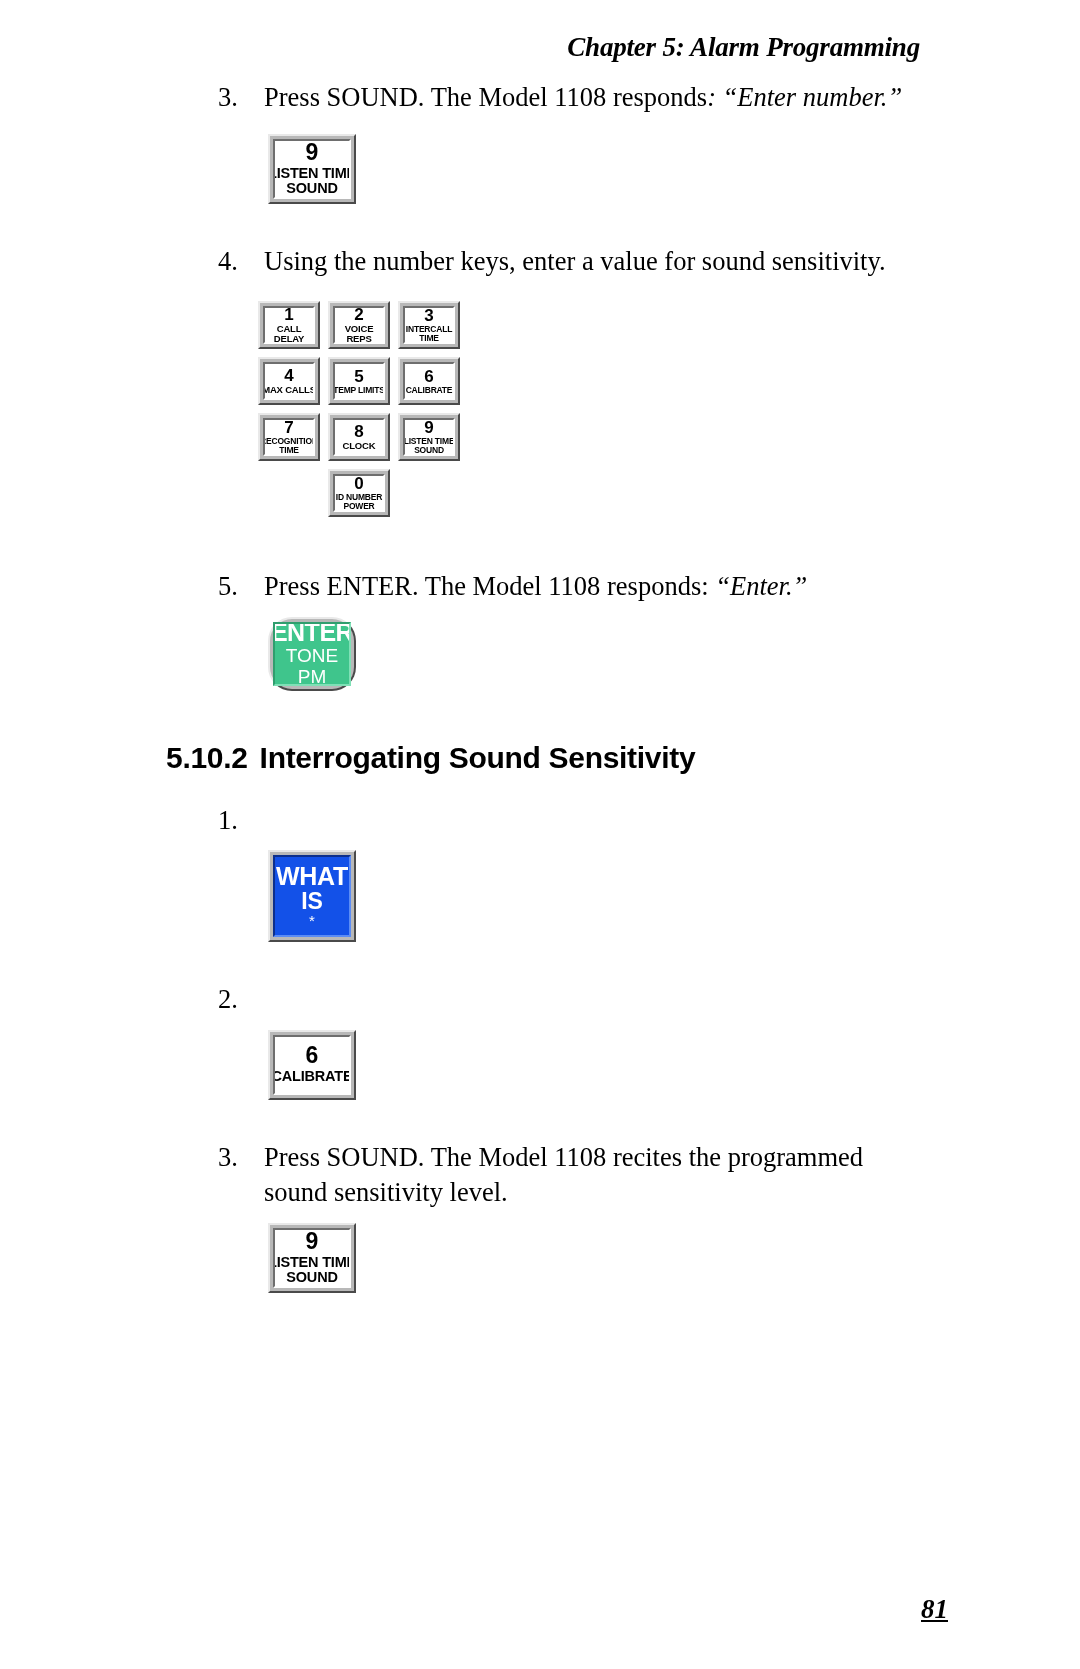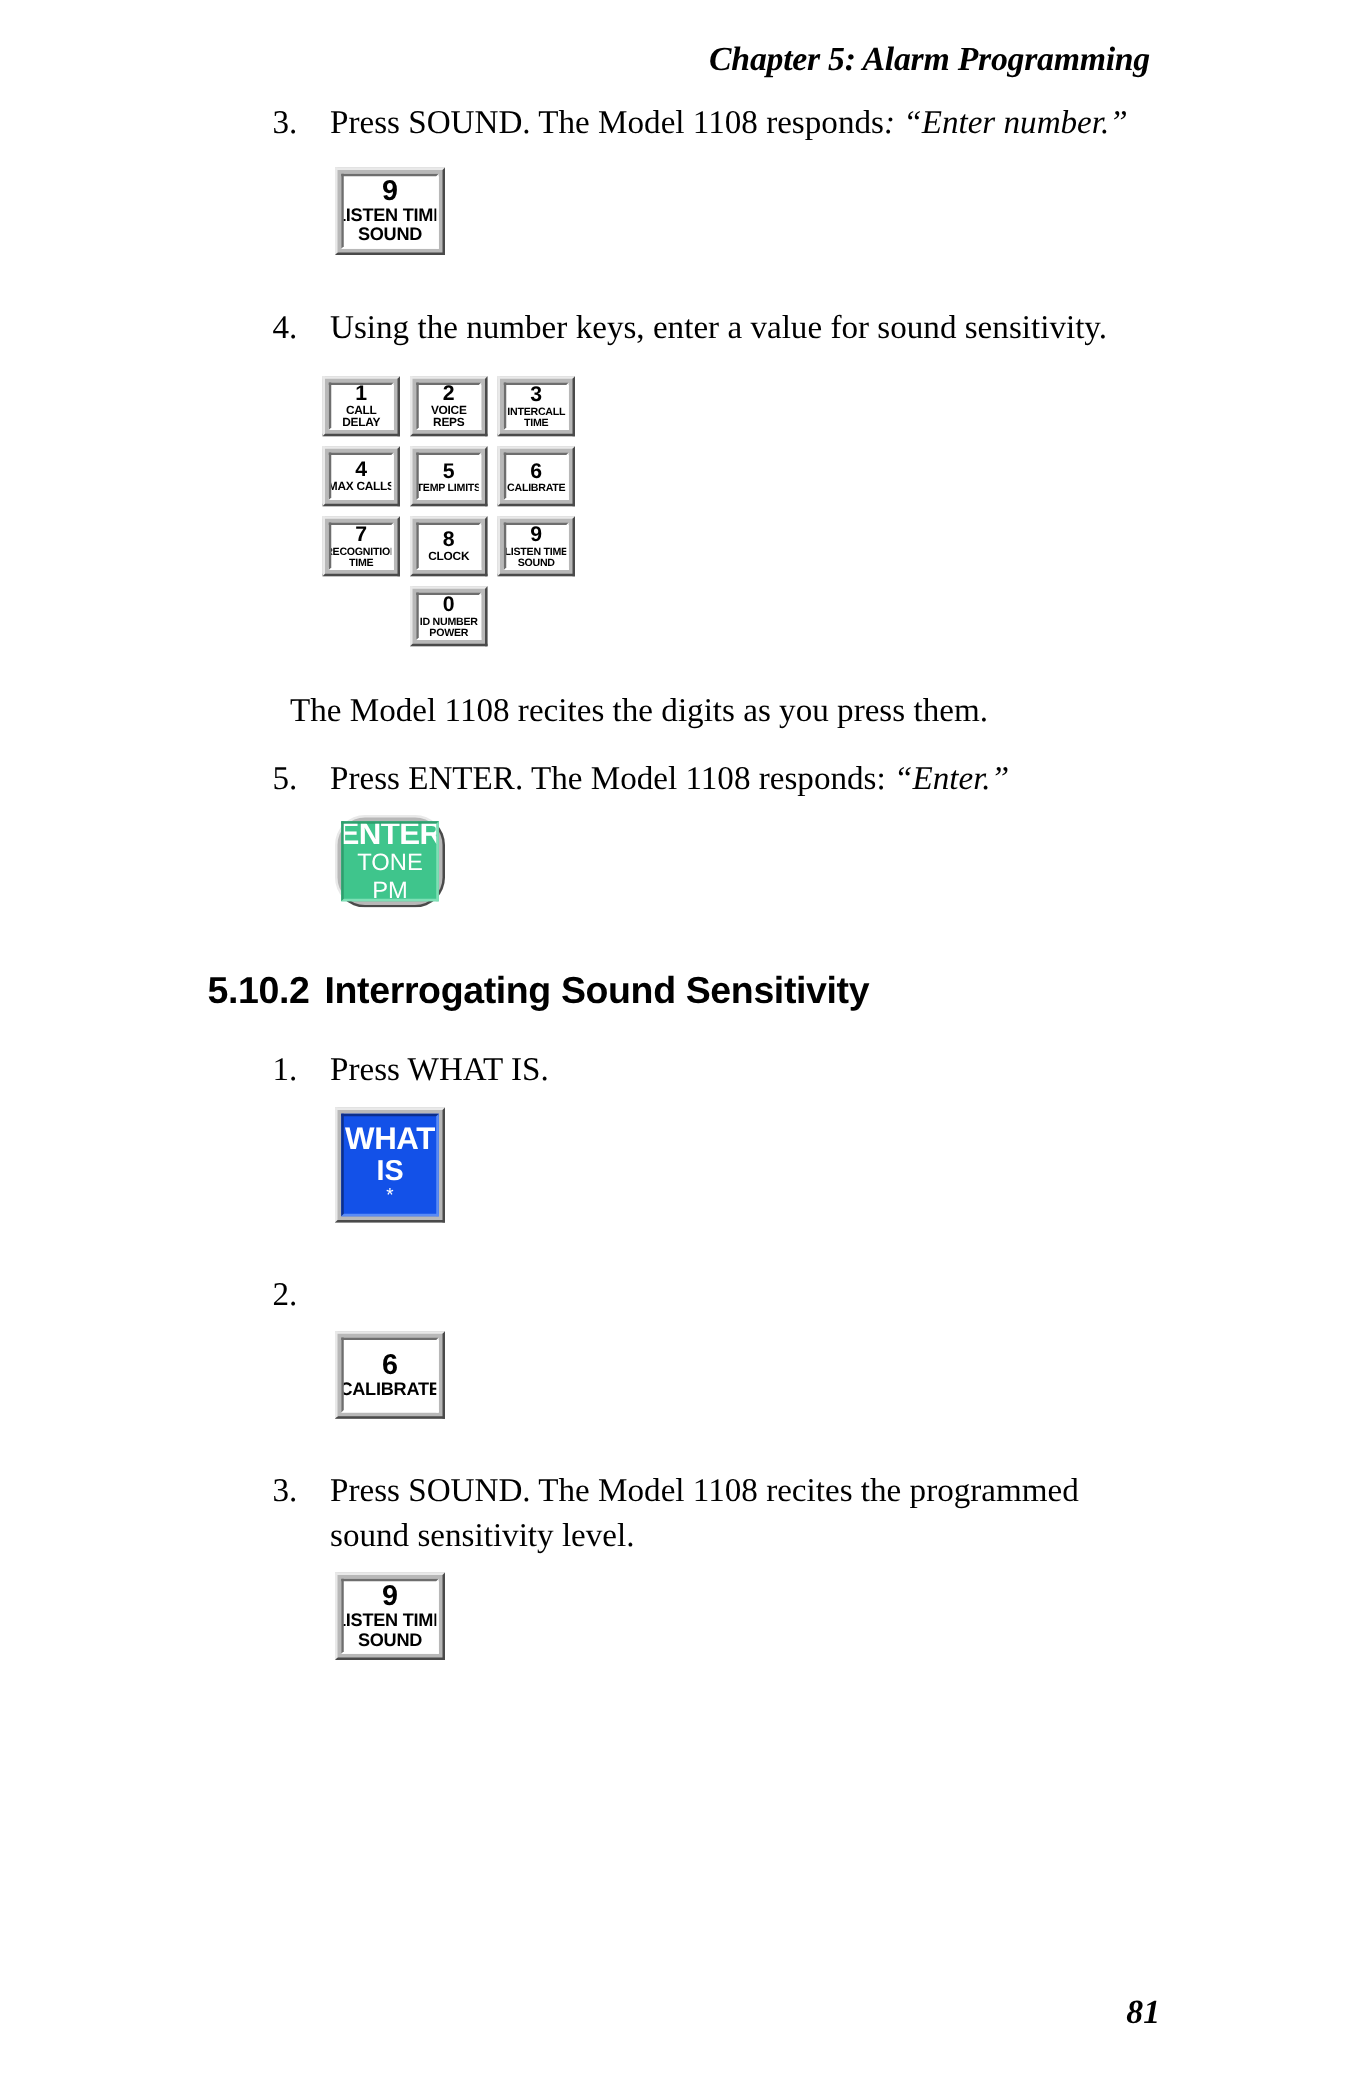--- a/index.html
+++ b/index.html
@@ -194,25 +194,26 @@
     gap: 8px;
   }
   .keypad-row.zero {
     margin-left: 70px;
   }
 
   
   .page-number {
     position: absolute;
     bottom: 44px;
-    right: 152px;
+    right: 132px;
     font-family: "Liberation Serif", "DejaVu Serif", serif;
     font-weight: bold;
     font-style: italic;
     font-size: 27px;
+    text-decoration: underline;
   }
 
   .vspace-12 { height: 12px; }
   .vspace-18 { height: 18px; }
   .vspace-22 { height: 22px; }
   .vspace-28 { height: 28px; }
   .vspace-34 { height: 34px; }
   .vspace-40 { height: 40px; }
   .vspace-50 { height: 50px; }
 </style>
@@ -328,21 +329,20 @@
             <div class="key-sub tiny">ID NUMBER</div>
             <div class="key-sub tiny">POWER</div>
           </div>
         </div>
       </div>
 
     </div>
 
     <div class="vspace-34"></div>
 
-    <div class="plain-para">The Model 1108 recites the digits as you press them.</div>
 
     <div class="vspace-18"></div>
 
     <div class="step">
       <div class="step-num">5.</div>
       <div class="step-text"><span>Press ENTER.  The Model 1108 responds: </span><span class="ital">“Enter.”</span></div>
     </div>
 
     <div class="vspace-12"></div>
 
@@ -357,21 +357,20 @@
     </div>
 
     <div class="vspace-50"></div>
 
     <div class="section-head"><span class="num">5.10.2</span><span>Interrogating Sound Sensitivity</span></div>
 
     <div class="vspace-28"></div>
 
     <div class="step">
       <div class="step-num">1.</div>
-      <div class="step-text">Press WHAT IS.</div>
     </div>
 
     <div class="vspace-12"></div>
 
     <div class="keywrap">
       <div class="key key-what key-blue">
         <div class="key-face">
           <div class="key-main">WHAT</div>
           <div class="key-l2">IS</div>
           <div class="key-l3">*</div>

